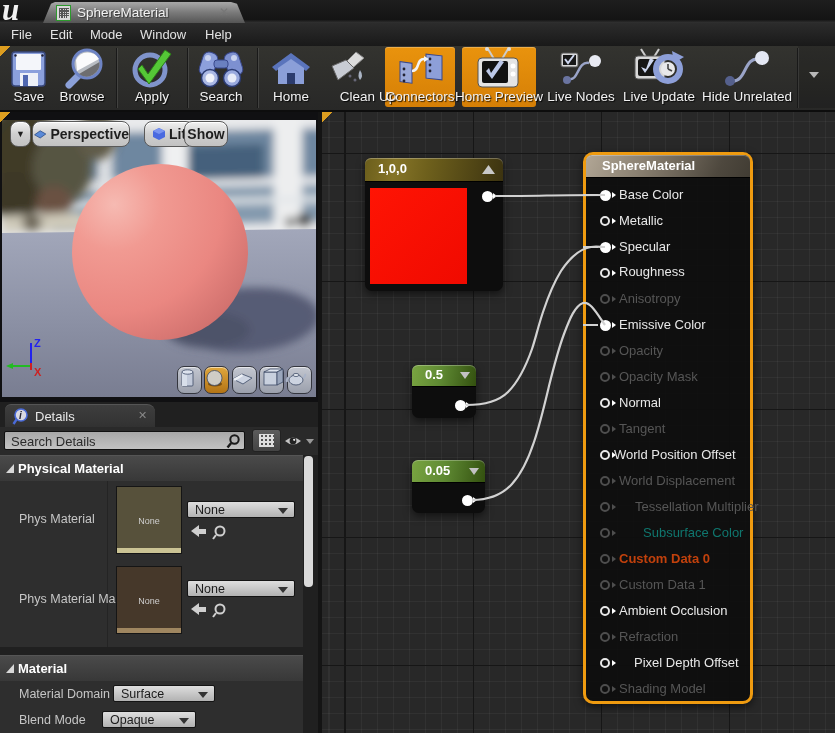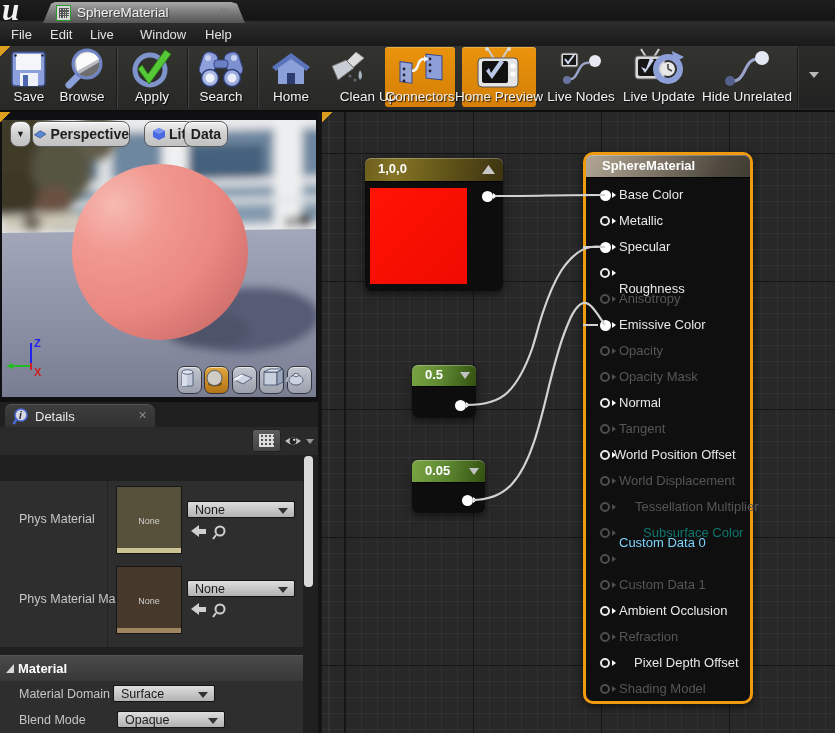--- a/index.html
+++ b/index.html
@@ -60,21 +60,21 @@
     <div class="ticon">
         <i></i>
       </div>
     <div class="tname">SphereMaterial</div>
     <div class="tx">✕</div>
   </div>
 </div>
 <div class="abs" id="menubar">
   <span class="menuitem" style="left:11px">File</span>
   <span class="menuitem" style="left:50px">Edit</span>
-  <span class="menuitem" style="left:90px">Live</span>
+  <span class="menuitem" style="left:90px">Mode</span>
   <span class="menuitem" style="left:140px">Window</span>
   <span class="menuitem" style="left:205px">Help</span>
 </div>
 <div class="abs" id="toolbar">
   <div class="wedge" style="left:0;top:0"></div>
   <div class="sep" style="left:116px"></div>
   <div class="sep" style="left:187px"></div>
   <div class="sep" style="left:257px"></div>
   <div class="sep" style="left:797px"></div>
   <div style="position:absolute;left:798px;top:0;width:37px;height:62px;background:rgba(0,0,0,.15)"></div>
@@ -257,21 +257,21 @@
     </div>
   <div class="vbtn" style="left:32px;width:96px">
     <svg width="18" height="12" viewBox="0 0 18 12" style="margin-right:3px">
         <path d="M2 7 L9 2 L16 6 L9 11 Z" fill="#5a8ad8" stroke="#2c4c88"></path>
       </svg>Perspective</div>
   <div class="vbtn" style="left:144px;width:48px">
     <svg width="14" height="14" viewBox="0 0 14 14" style="margin-right:3px">
         <path d="M7 1 L13 4 L13 10 L7 13 L1 10 L1 4 Z" fill="#4a6ae0"></path>
         <path d="M7 1 L13 4 L7 7 L1 4 Z" fill="#7a94f0"></path>
       </svg>Lit</div>
-  <div class="vbtn" style="left:184px;width:42px">Data</div>
+  <div class="vbtn" style="left:184px;width:42px">Show</div>
 
   <div class="sbtn" style="left:177px"></div>
   <div class="sbtn" style="left:204px;background:linear-gradient(#e0a73c,#b37416)"></div>
   <div class="sbtn" style="left:232px"></div>
   <div class="sbtn" style="left:259px"></div>
   <div class="sbtn" style="left:287px"></div>
   <svg class="abs" style="left:177px;top:254px" width="133" height="26" viewBox="0 0 133 26">
     <g fill="#aeb9d0" stroke="#3c4a66" stroke-width="0.8">
       <rect x="5" y="6" width="11" height="14" rx="1" fill="#c2cada"></rect>
       <path d="M5 6 h5 v14 h-5 z" fill="#d8dfea" stroke="none"></path>
@@ -296,30 +296,40 @@
   <div id="dtab">
     <svg style="position:absolute;left:7px;top:3px" width="17" height="18" viewBox="0 0 17 18">
       <circle cx="9" cy="7" r="6" fill="#d8d8e2" stroke="#4a6ad8" stroke-width="1.6"></circle>
       <line x1="4.5" y1="11.5" x2="1.5" y2="16" stroke="#4a6ad8" stroke-width="2.4"></line>
       <text x="7" y="11" font-size="10" font-weight="bold" font-style="italic" fill="#223">i</text>
     </svg>
     <span style="position:absolute;left:30px;top:4px;font-size:13px;color:#e8e8e8">Details</span>
     <span style="position:absolute;left:133px;top:4px;font-size:11px;color:#888">✕</span>
   </div>
   <div id="srow">
+    <div id="sinput">Search Details<svg style="position:absolute;right:4px;top:2px" width="14" height="15" viewBox="0 0 14 15">
+          <circle cx="8.5" cy="5.5" r="4.2" fill="none" stroke="#1a1a1a" stroke-width="2"></circle>
+          <line x1="5.2" y1="9" x2="1.5" y2="13.5" stroke="#1a1a1a" stroke-width="2.4"></line>
+        </svg></div>
     <div style="position:absolute;left:252px;top:2px;width:29px;height:23px;background:linear-gradient(#5c5c5c,#444);border:1px solid #222;border-radius:3px;box-sizing:border-box">
       <div style="margin:4px 6px;width:15px;height:13px;background:repeating-linear-gradient(0deg,#ddd 0 2px,transparent 2px 4px),repeating-linear-gradient(90deg,#ddd 0 2px,transparent 2px 4px)"></div>
     </div>
     <svg style="position:absolute;left:284px;top:7px" width="30" height="14" viewBox="0 0 30 14">
       <path d="M1 7 Q9 0 17 7 Q9 14 1 7 Z" fill="#c4c4c4"></path>
       <circle cx="9" cy="7" r="3.4" fill="#222"></circle>
       <circle cx="10.2" cy="5.8" r="1.1" fill="#eee"></circle>
       <path d="M22 5 L30 5 L26 10 Z" fill="#999"></path>
     </svg>
   </div>
+  <div class="dhead" style="top:53px">
+      <svg width="10" height="9" style="position:absolute;left:5px;top:8px">
+        <path d="M0 0 L9 0 L9 8 Z" fill="#d8d8d8" transform="rotate(90 4.5 4.5)"></path>
+      </svg>
+      <span style="position:absolute;left:18px;top:0">Physical Material</span>
+    </div>
   <div class="drows" style="top:79px;height:166px"></div>
   <div style="position:absolute;left:107px;top:79px;width:1px;height:166px;background:#242424"></div>
   <span class="dlabel" style="top:511px;top:110px">Phys Material</span>
   <div class="thumb" style="top:84px;background:#57513b">
     <div style="margin-top:29px">None</div>
     <div style="position:absolute;left:0;bottom:0;width:64px;height:5px;background:#cbc394"></div>
   </div>
   <div class="ddrop" style="left:187px;top:99px">None<span class="da"></span></div>
   <svg style="position:absolute;left:189px;top:121px" width="44" height="18" viewBox="0 0 44 18">
     <path d="M2 8 L10 2 L10 6 L17 6 L17 11 L10 11 L10 14 Z" fill="#cfcfcf"></path>
@@ -340,21 +350,21 @@
   <div class="dhead" style="top:253px">
       <svg width="10" height="9" style="position:absolute;left:5px;top:8px">
         <path d="M0 0 L9 0 L9 8 Z" fill="#d8d8d8" transform="rotate(90 4.5 4.5)"></path>
       </svg>
       <span style="position:absolute;left:18px;top:0">Material</span>
     </div>
   <div class="drows" style="top:279px;height:52px"></div>
   <span class="dlabel" style="top:285px">Material Domain</span>
   <div class="ddrop" style="left:113px;top:283px;width:102px">Surface<span class="da"></span></div>
   <span class="dlabel" style="top:311px">Blend Mode</span>
-  <div class="ddrop" style="left:117px;top:309px;width:108px">Opaque<span class="da"></span></div>
+  <div class="ddrop" style="left:102px;top:309px;width:94px">Opaque<span class="da"></span></div>
   <div id="dscroll">
       <div id="dthumb"></div>
     </div>
 </div>
 
 <div class="abs" id="graph">
   <div class="wedge" style="left:0;top:0"></div>
 </div>
 
 <div class="gnode" style="left:365px;top:158px;width:138px;height:133px">
@@ -401,21 +411,21 @@
     <div class="prow" style="left: 33px; top: 32px; color: rgb(232, 232, 232);">Base Color</div>
     <div class="pin ring" style="left: 13.5px; top: 60.5px;"></div>
     <div class="parrow" style="left: 26px; top: 63px;"></div>
     <div class="prow" style="left: 33px; top: 58px; color: rgb(232, 232, 232);">Metallic</div>
     <div style="position: absolute; left: -3px; top: 91px; width: 15px; height: 2.2px; background: rgb(210, 210, 210);"></div>
     <div class="pin full" style="left: 13.5px; top: 86.5px;"></div>
     <div class="parrow" style="left: 26px; top: 89px;"></div>
     <div class="prow" style="left: 33px; top: 84px; color: rgb(232, 232, 232);">Specular</div>
     <div class="pin ring" style="left: 13.5px; top: 112.5px;"></div>
     <div class="parrow" style="left: 26px; top: 115px;"></div>
-    <div class="prow" style="left: 33px; top: 126px; color: rgb(232, 232, 232);">Roughness</div>
+    <div class="prow" style="left: 33px; top: 109px; color: rgb(232, 232, 232);">Roughness</div>
     <div class="pin off" style="left: 13.5px; top: 138.5px;"></div>
     <div class="parrow off" style="left: 26px; top: 141px;"></div>
     <div class="prow" style="left: 33px; top: 136px; color: rgb(86, 86, 86);">Anisotropy</div>
     <div style="position: absolute; left: -3px; top: 169px; width: 15px; height: 2.2px; background: rgb(210, 210, 210);"></div>
     <div class="pin full" style="left: 13.5px; top: 164.5px;"></div>
     <div class="parrow" style="left: 26px; top: 167px;"></div>
     <div class="prow" style="left: 33px; top: 162px; color: rgb(232, 232, 232);">Emissive Color</div>
     <div class="pin off" style="left: 13.5px; top: 190.5px;"></div>
     <div class="parrow off" style="left: 26px; top: 193px;"></div>
     <div class="prow" style="left: 33px; top: 188px; color: rgb(86, 86, 86);">Opacity</div>
@@ -435,21 +445,21 @@
     <div class="parrow off" style="left: 26px; top: 323px;"></div>
     <div class="prow" style="left: 33px; top: 318px; color: rgb(86, 86, 86);">World Displacement</div>
     <div class="pin off" style="left: 13.5px; top: 346.5px;"></div>
     <div class="parrow off" style="left: 26px; top: 349px;"></div>
     <div class="prow" style="left: 33px; top: 344px; color: rgb(86, 86, 86); margin-left: 16px;">Tessellation Multiplier</div>
     <div class="pin off" style="left: 13.5px; top: 372.5px;"></div>
     <div class="parrow off" style="left: 26px; top: 375px;"></div>
     <div class="prow" style="left: 33px; top: 370px; color: #0f766e; margin-left: 24px;">Subsurface Color</div>
     <div class="pin off" style="left: 13.5px; top: 398.5px;"></div>
     <div class="parrow off" style="left: 26px; top: 401px;"></div>
-    <div class="prow" style="left: 33px; top: 380px; color: #7dd3fc;">Custom Data 0</div>
+    <div class="prow" style="left: 33px; top: 396px; color: #c2410c; font-weight: bold;">Custom Data 0</div>
     <div class="pin off" style="left: 13.5px; top: 424.5px;"></div>
     <div class="parrow off" style="left: 26px; top: 427px;"></div>
     <div class="prow" style="left: 33px; top: 422px; color: rgb(86, 86, 86);">Custom Data 1</div>
     <div class="pin ring" style="left: 13.5px; top: 450.5px;"></div>
     <div class="parrow" style="left: 26px; top: 453px;"></div>
     <div class="prow" style="left: 33px; top: 448px; color: rgb(232, 232, 232);">Ambient Occlusion</div>
     <div class="pin off" style="left: 13.5px; top: 476.5px;"></div>
     <div class="parrow off" style="left: 26px; top: 479px;"></div>
     <div class="prow" style="left: 33px; top: 474px; color: rgb(86, 86, 86);">Refraction</div>
     <div class="pin ring" style="left: 13.5px; top: 502.5px;"></div>

